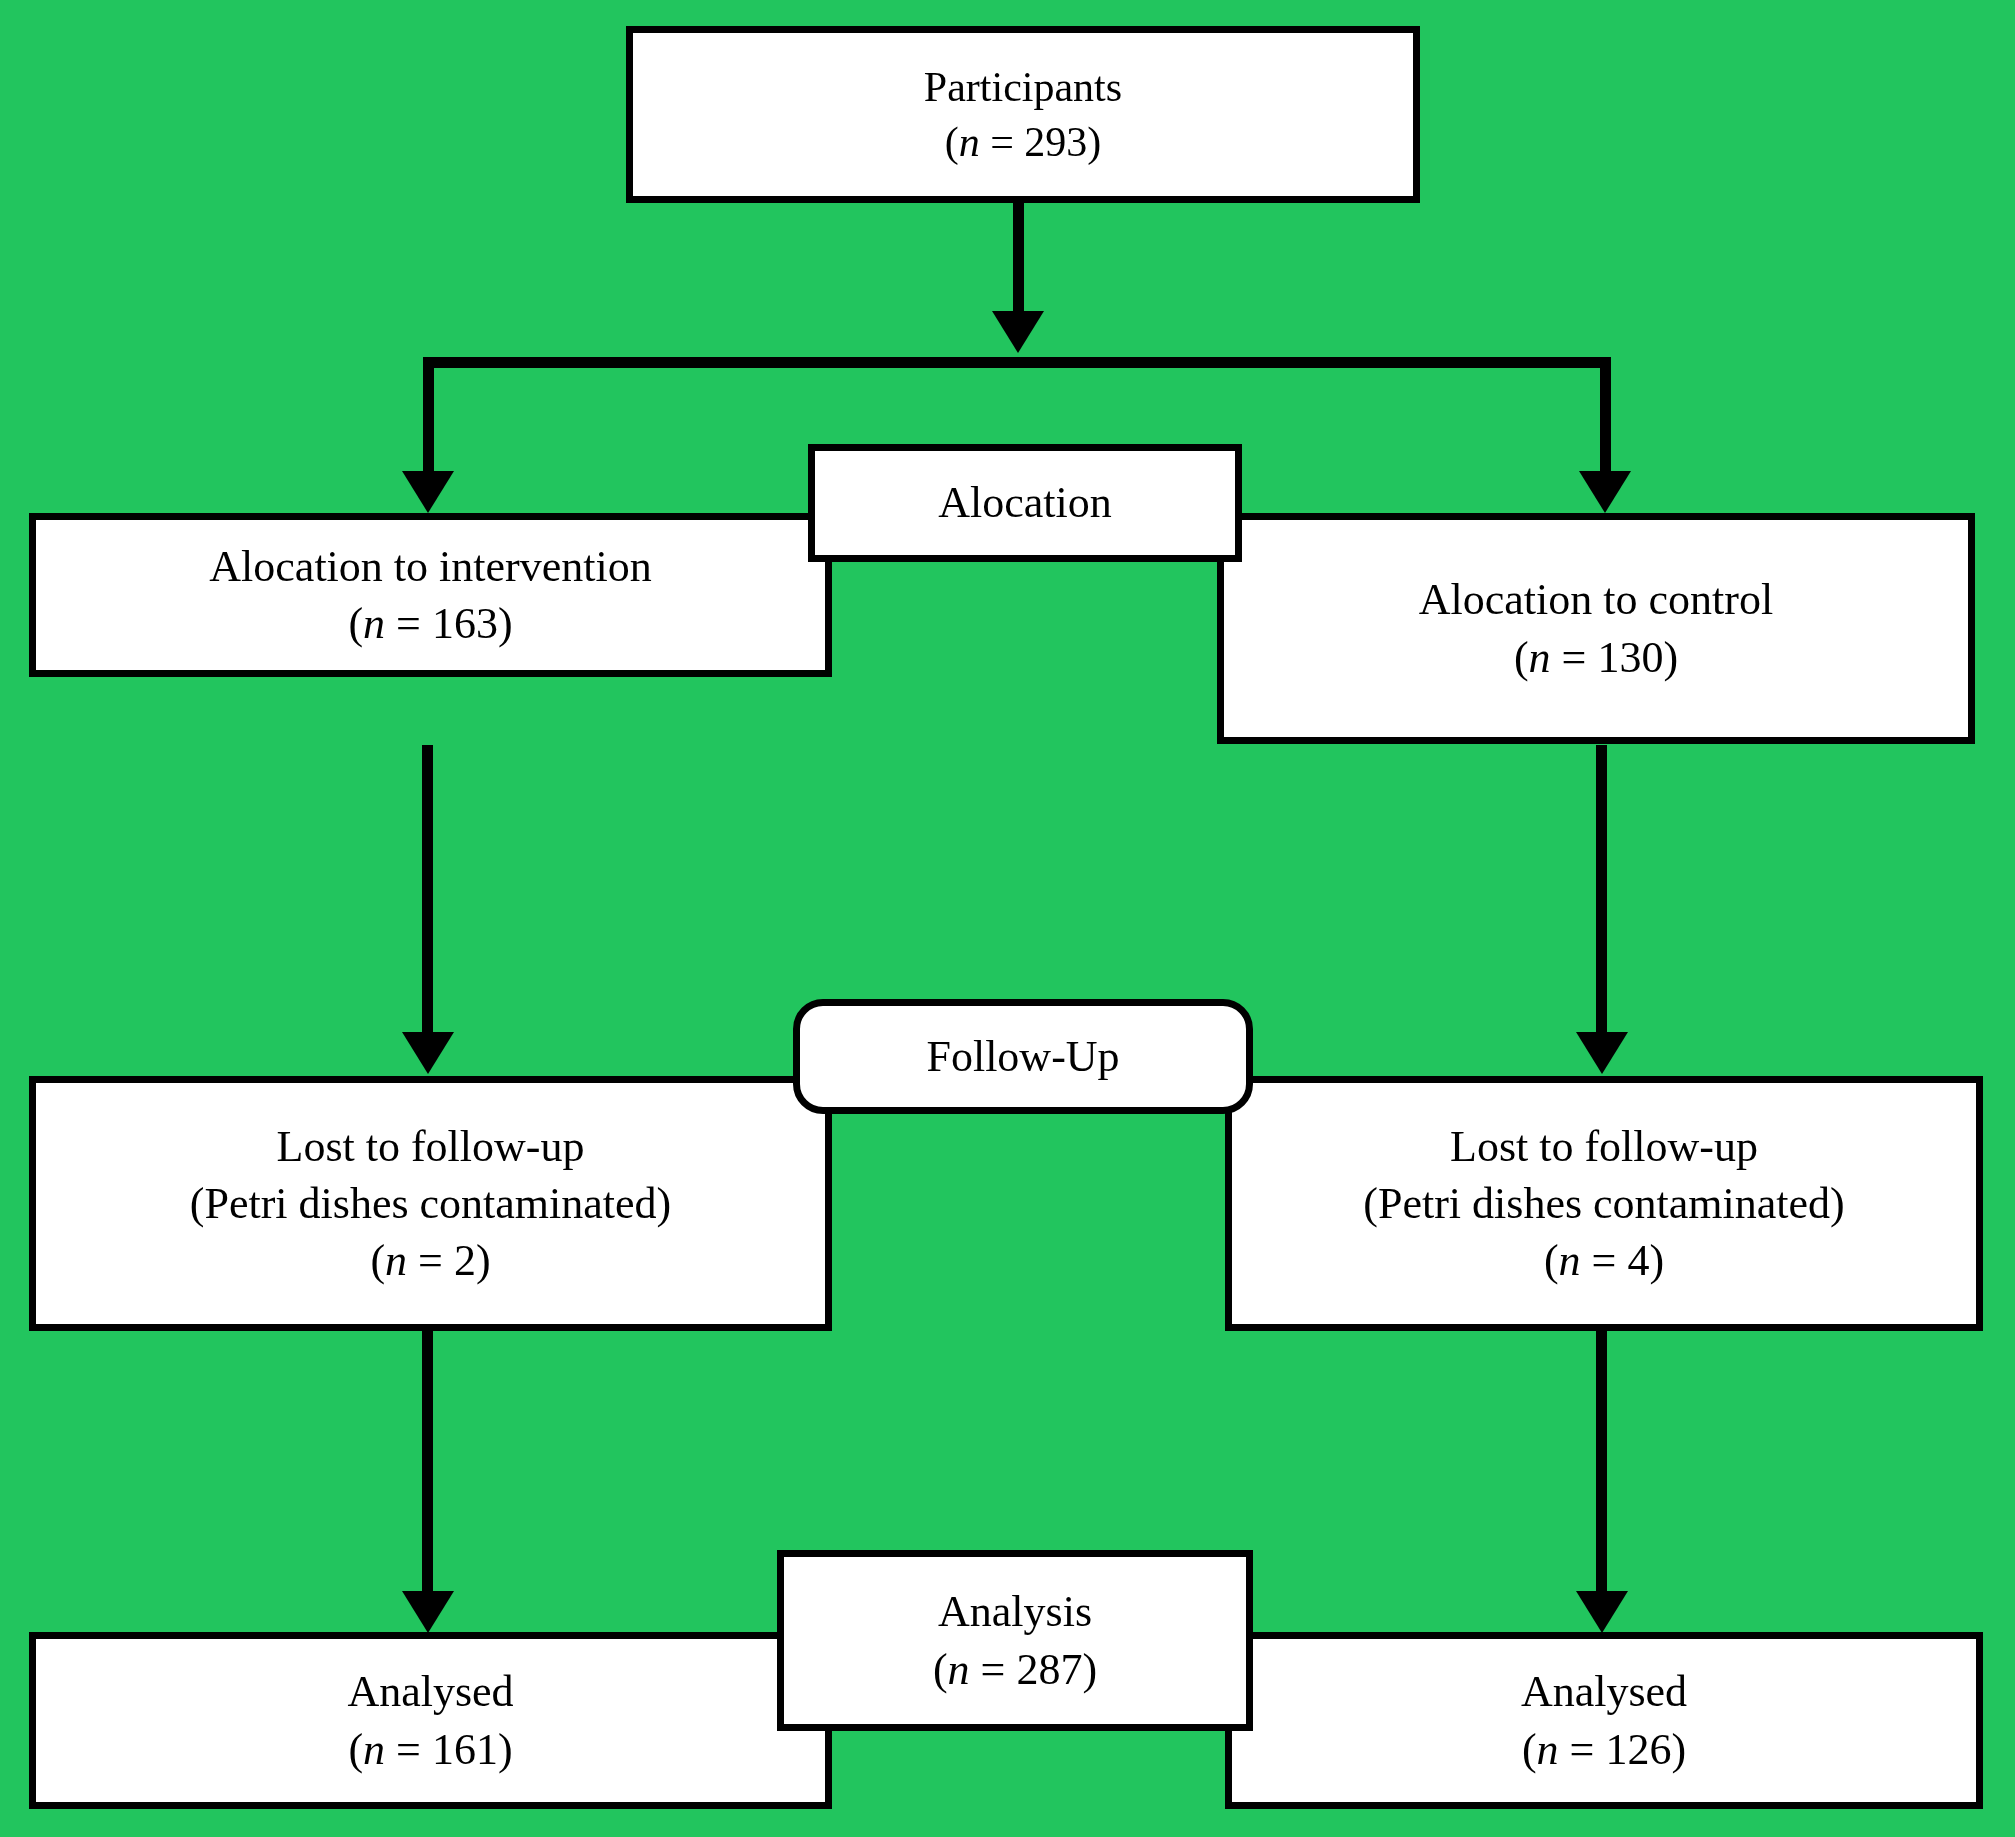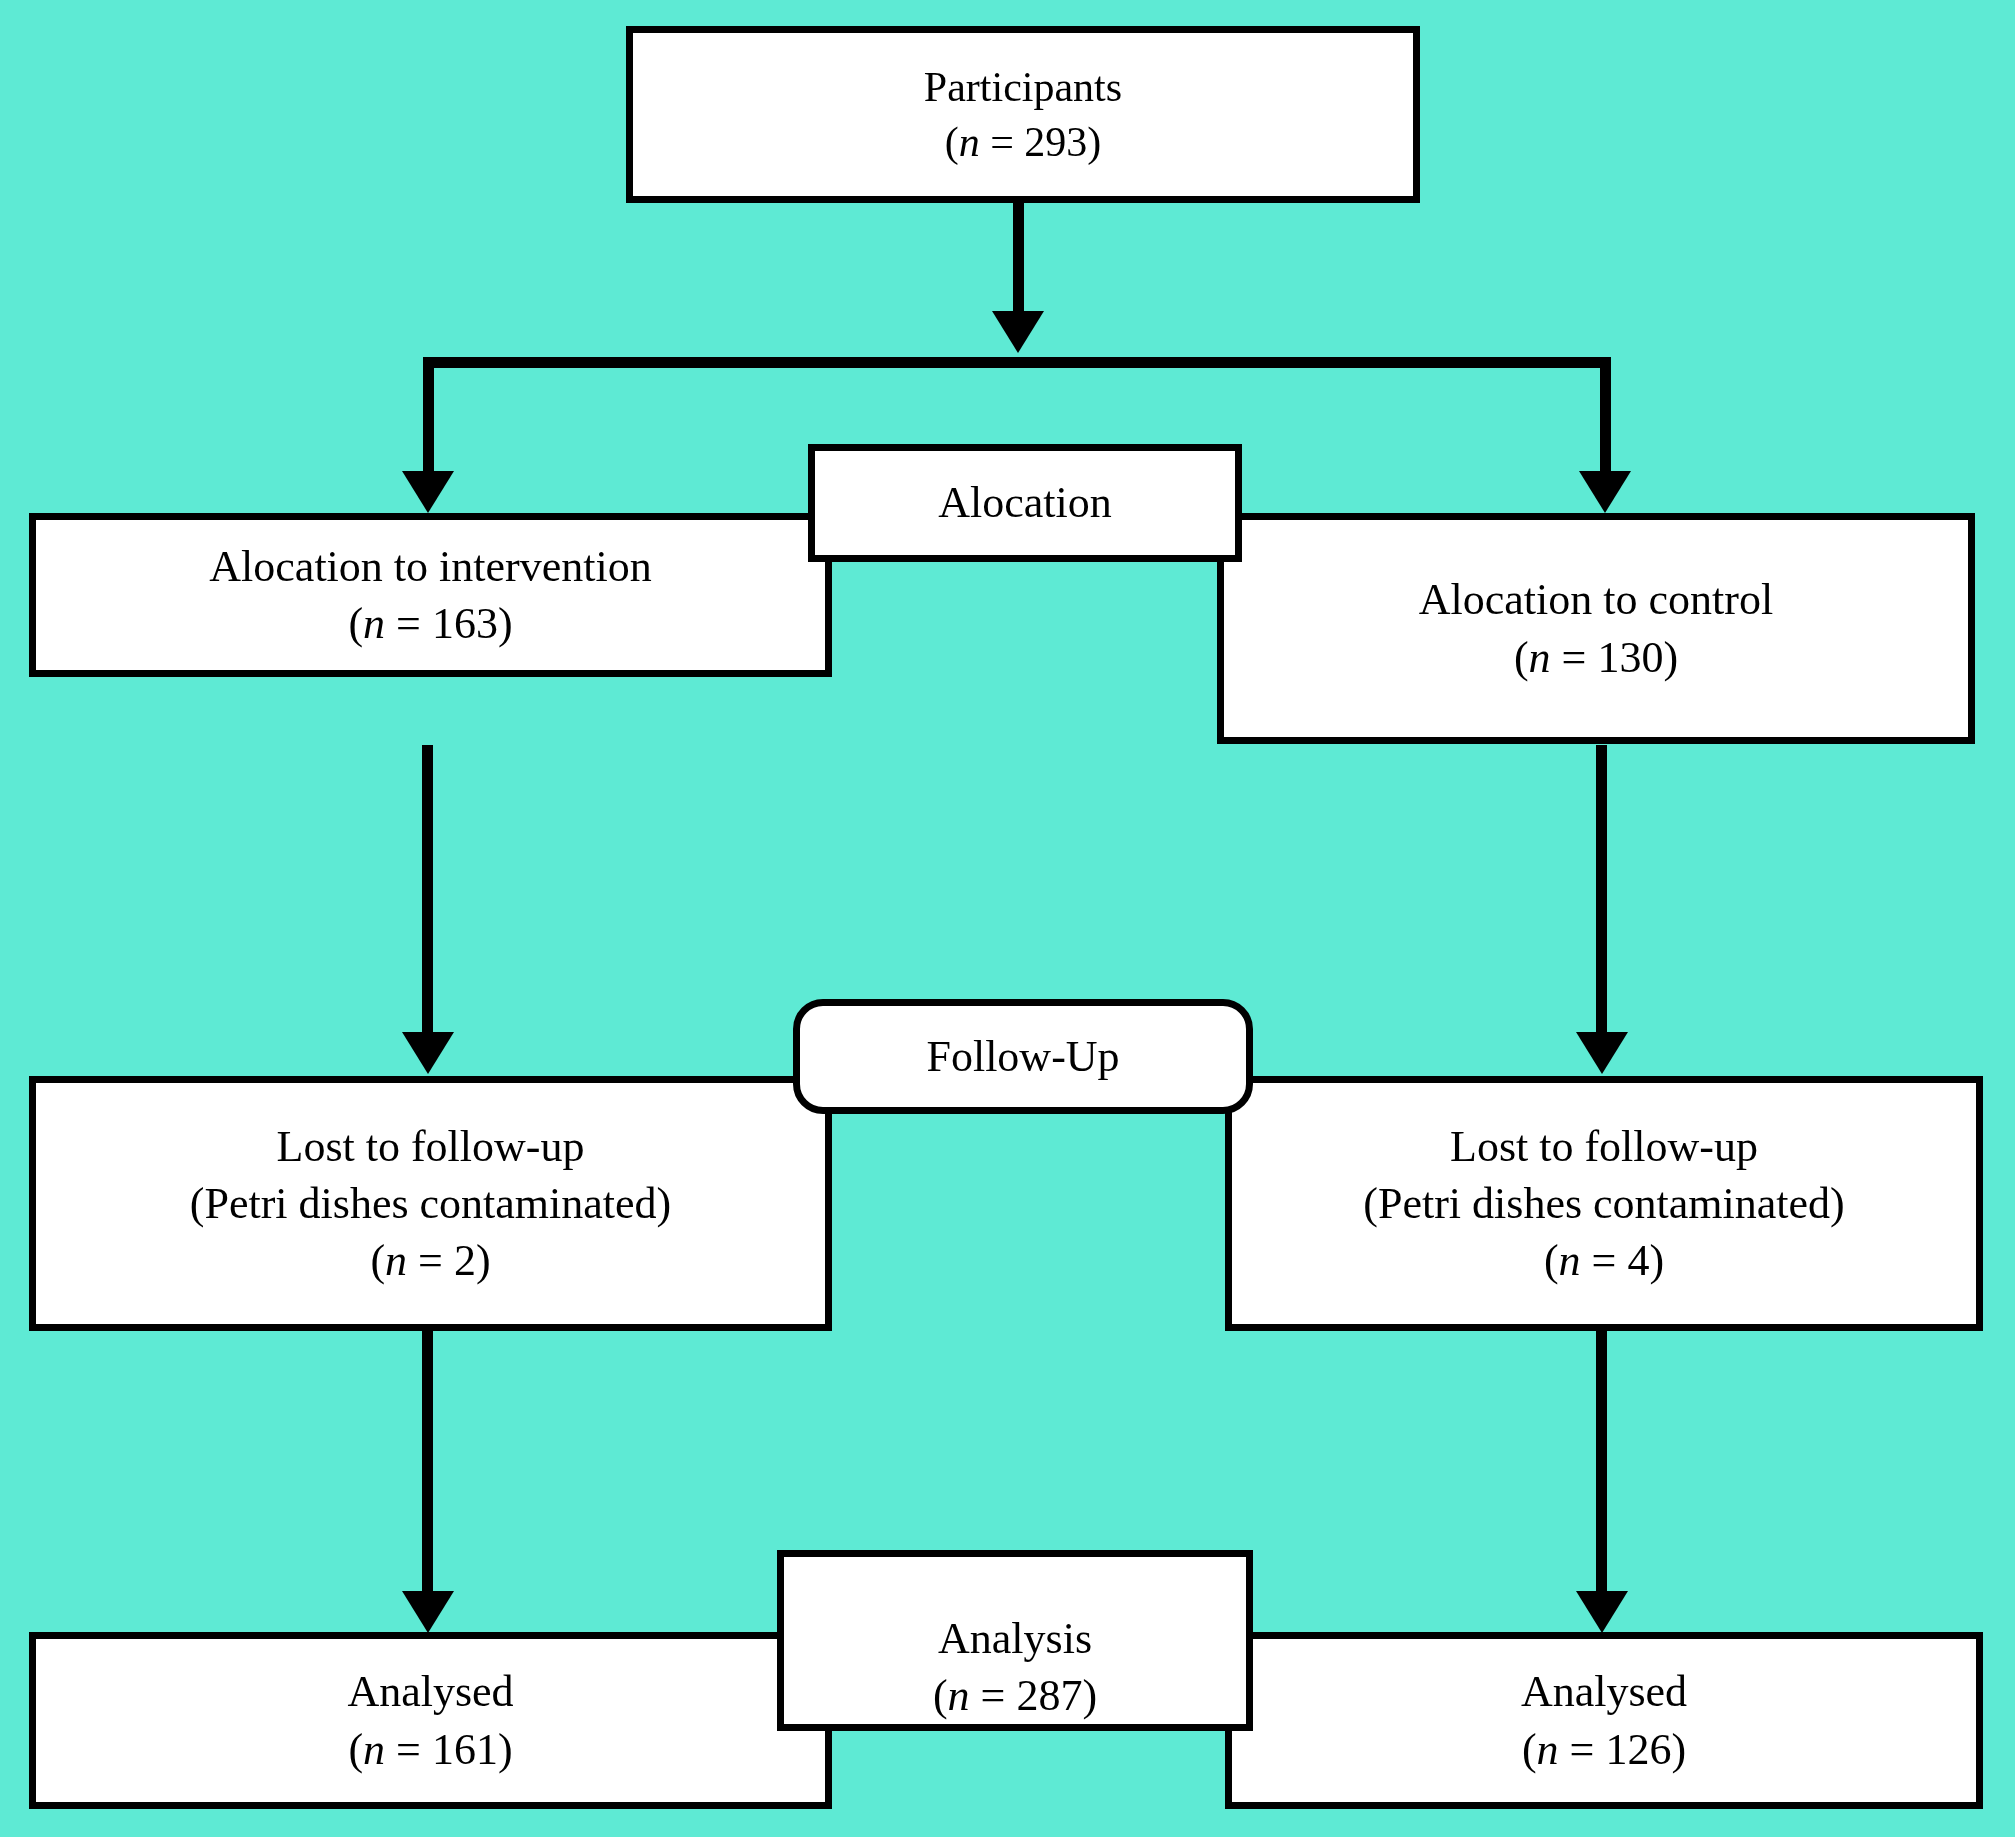--- a/index.html
+++ b/index.html
@@ -5,21 +5,21 @@
 <style>
   html, body {
     margin: 0;
     padding: 0;
     background: #ffffff;
   }
   #diagram {
     position: relative;
     width: 2015px;
     height: 1837px;
-    background: #5eead4;
+    background: #22c55e;
     font-family: "Liberation Serif", "DejaVu Serif", serif;
     color: #000000;
     overflow: hidden;
   }
   
   .box {
     position: absolute;
     box-sizing: border-box;
     border: 7.5px solid #000000;
     background: #ffffff;
@@ -135,19 +135,19 @@
   <div class="box sidebox" style="left:29px; top:1632px; width:803px; height:177px;">
     <span class="ln t-md">Analysed</span>
     <span class="ln t-md">(<span class="n-italic">n</span> = 161)</span>
   </div>
 
   <div class="box sidebox" style="left:1225px; top:1632px; width:758px; height:177px;">
     <span class="ln t-md">Analysed</span>
     <span class="ln t-md">(<span class="n-italic">n</span> = 126)</span>
   </div>
 
-  <div class="box stage" style="left:777px; top:1550px; width:476px; height:181px;justify-content:flex-end;">
+  <div class="box stage" style="left:777px; top:1550px; width:476px; height:181px;">
     <span class="ln t-md">Analysis</span>
     <span class="ln t-md">(<span class="n-italic">n</span> = 287)</span>
   </div>
 
 </div>
 
 
 </body></html>

